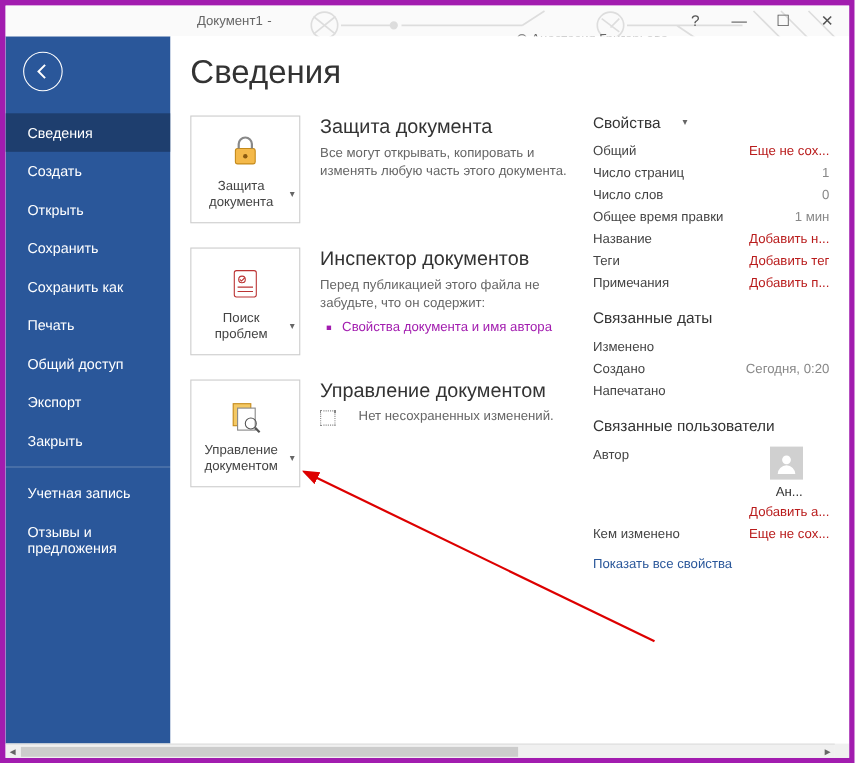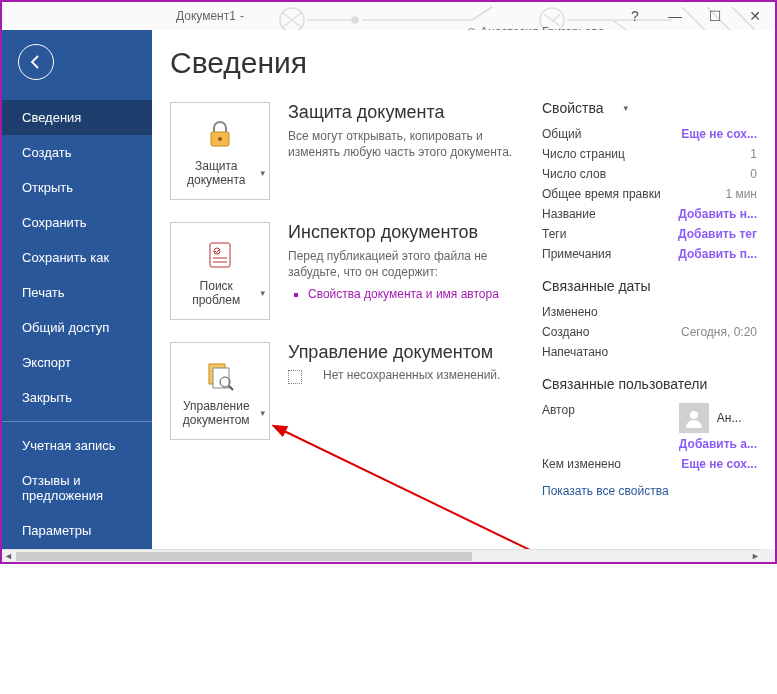--- a/index.html
+++ b/index.html
@@ -1,17 +1,17 @@
 <!DOCTYPE html>
 <html><head>
 <meta charset="utf-8">
 <style>
   * { box-sizing: border-box; margin: 0; padding: 0; }
   body { font-family: "Segoe UI", Tahoma, sans-serif; font-size: 13px; color: #333; background: #fff; }
-  .window { width: 777px; height: 564px; position: relative; border: 2px solid #a21caf; background: #fff; overflow: hidden; }
+  .window { width: 777px; height: 694px; position: relative; border: 5px solid #a21caf; background: #fff; overflow: hidden; }
   .titlebar { height: 28px; display: flex; align-items: center; padding: 0 6px; font-size: 12px; color: #666; position: relative; background: #fafafa; }
   .title-left { margin-left: 168px; display: flex; gap: 4px; align-items: center; }
   .title-user { position: absolute; left: 465px; display: flex; align-items: center; gap: 4px; margin-top: 32px; }
   .title-controls { position: absolute; right: 4px; display: flex; gap: 8px; align-items: center; }
   .title-controls span { width: 32px; text-align: center; color: #555; font-size: 14px; cursor: pointer; }
   .user-dot { width: 9px; height: 9px; border: 1px solid #888; border-radius: 50%; display: inline-block; }
   .body { display: flex; height: calc(100% - 41px); }
   .sidebar { width: 150px; background: #2a579a; color: #fff; display: flex; flex-direction: column; padding-top: 8px; }
   .back-btn { width: 36px; height: 36px; border: 1.5px solid #fff; border-radius: 50%; margin: 6px 0 20px 16px; display: flex; align-items: center; justify-content: center; cursor: pointer; }
   .back-btn svg { width: 16px; height: 16px; }
@@ -29,25 +29,25 @@
   .section-title { font-size: 18px; color: #333; font-weight: 400; margin-bottom: 4px; line-height: 1.2; }
   .section-desc { font-size: 12px; color: #666; line-height: 1.4; }
   .bullet-list { margin-top: 6px; padding-left: 20px; font-size: 12px; color: #a21caf; }
   .bullet-list li { list-style: square; margin-bottom: 2px; }
   .props-panel { position: absolute; top: 70px; right: 18px; width: 215px; font-size: 12px; }
   .props-header { font-size: 14px; color: #333; margin-bottom: 8px; display: flex; align-items: center; gap: 20px; }
   .props-subheader { font-size: 14px; color: #333; margin: 14px 0 8px 0; }
   .prop-row { display: flex; justify-content: space-between; padding: 3px 0; align-items: center; }
   .prop-label { color: #444; }
   .prop-value { color: #888; font-size: 12px; }
-  .prop-value.placeholder { color: #8b5cf6; overflow: hidden; text-overflow: ellipsis; white-space: nowrap; max-width: 90px; font-weight: bold; }
+  .prop-value.placeholder { color: #b91c1c; overflow: hidden; text-overflow: ellipsis; white-space: nowrap; max-width: 90px; }
   .link { color: #2a579a; cursor: pointer; font-size: 12px; margin-top: 10px; display: inline-block; }
   .avatar { width: 30px; height: 30px; background: #d0d0d0; display: inline-flex; align-items: center; justify-content: center; margin-right: 4px; }
   .avatar svg { width: 20px; height: 20px; }
-  .user-row { display: flex; align-items: center; gap: 4px; }
+  .user-row { display: flex; align-items: center; gap: 4px; flex-direction: column; }
   .arrow-annotation { position: absolute; pointer-events: none; }
   .scrollbar-h { position: absolute; bottom: 0; left: 0; right: 13px; height: 13px; background: #f0f0f0; border-top: 1px solid #ddd; }
   .scrollbar-h .thumb { position: absolute; left: 14px; top: 2px; height: 9px; width: 60%; background: #ccc; }
   .scrollbar-h .arr { position: absolute; top: 0; width: 13px; height: 13px; text-align: center; font-size: 9px; color: #666; line-height: 13px; }
   .scrollbar-h .arr.left { left: 0; }
   .scrollbar-h .arr.right { right: 0; }
   .scrollbar-corner { position: absolute; bottom: 0; right: 0; width: 13px; height: 13px; background: #f0f0f0; }
   .decor { position: absolute; top: 0; left: 150px; right: 0; height: 50px; pointer-events: none; opacity: 0.25; }
   .nochange { display: flex; gap: 21px; align-items: flex-start; font-size: 12px; color: #666; }
   .nochange-icon { width: 14px; height: 14px; border: 1px dotted #888; flex-shrink: 0; margin-top: 2px; }
@@ -101,21 +101,20 @@
       <div class="nav-item"><span>Открыть</span></div>
       <div class="nav-item"><span>Сохранить</span></div>
       <div class="nav-item"><span>Сохранить как</span></div>
       <div class="nav-item"><span>Печать</span></div>
       <div class="nav-item"><span>Общий доступ</span></div>
       <div class="nav-item"><span>Экспорт</span></div>
       <div class="nav-item"><span>Закрыть</span></div>
       <div class="nav-sep"></div>
       <div class="nav-item"><span>Учетная запись</span></div>
       <div class="nav-item"><span>Отзывы и предложения</span></div>
-      <div class="nav-item"><span>Параметры</span></div>
     </div>
 
     <div class="content">
       <h1 class="page-title">Сведения</h1>
 
       <div class="section">
         <div class="big-btn">
           <div class="icon-slot">
             <svg width="34" height="34" viewBox="0 0 34 34">
                 <rect x="8" y="14" width="18" height="14" rx="2" fill="#f4b94a" stroke="#c58a1a"></rect>

